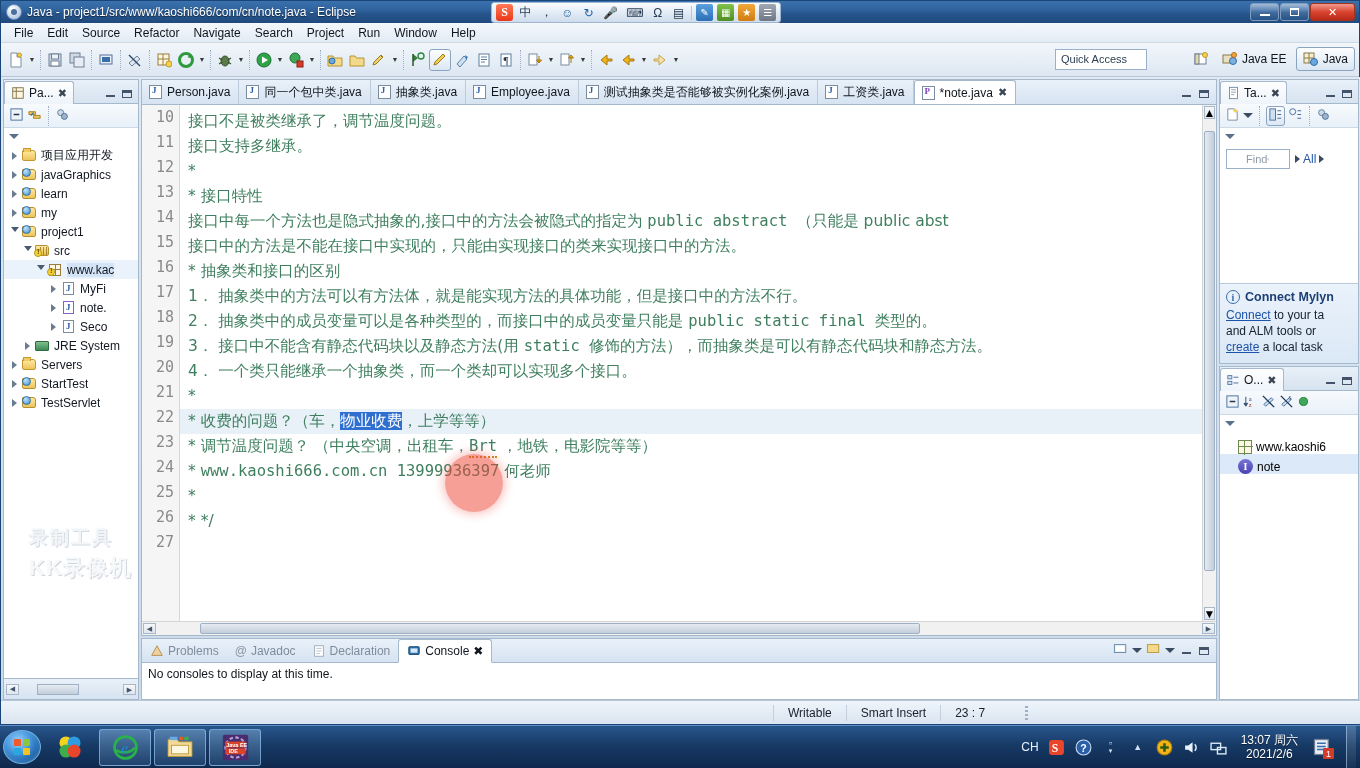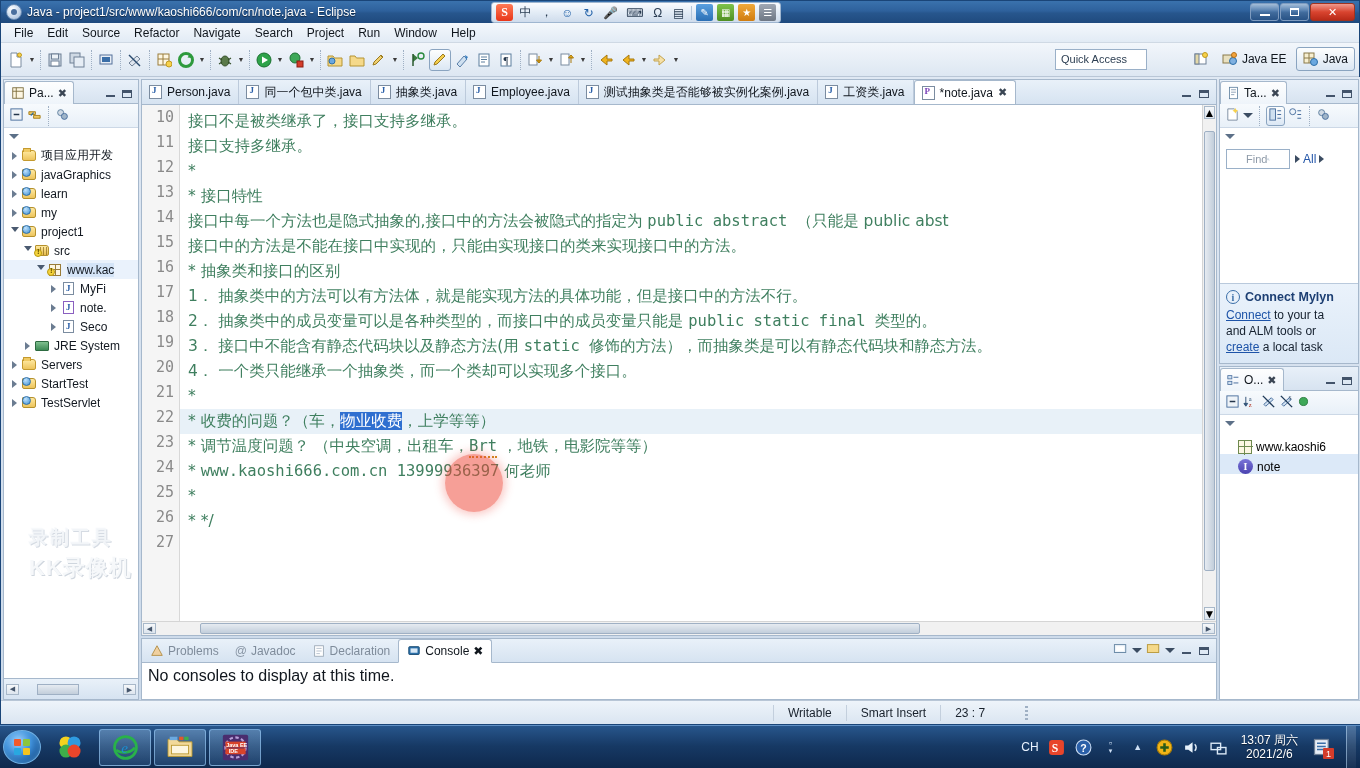--- a/index.html
+++ b/index.html
@@ -315,21 +315,21 @@
   
   .console-view{ height:62px; flex:none; display:flex; flex-direction:column;
     background:#fff; border:1px solid #a6b8cc; overflow:hidden;}
   .ctabrow{ height:24px; background:linear-gradient(180deg,#e9f1f9,#d6e3f1);
     display:flex; align-items:flex-end; border-bottom:1px solid #a6b8cc;}
   .ctab{ height:23px; display:flex; align-items:center; gap:4px; padding:0 8px;
     font-size:12px; color:#7f8c9b;}
   .ctab.active{ color:#10161d; background:#fff; border:1px solid #a6b8cc;
     border-bottom:1px solid #fff; border-radius:3px 3px 0 0; position:relative; top:1px; height:24px;}
   .ctab-ctrls{ margin-left:auto; display:flex; gap:4px; align-items:center; padding:0 5px 3px 0;}
-  .console-body{ flex:1; padding:4px 6px; font-size:16px; color:#10161d; background:#fff;}
+  .console-body{ flex:1; padding:4px 6px; font-size:12px; color:#10161d; background:#fff;}
 
   
   .right-col{ width:140px; flex:none; display:flex; flex-direction:column; gap:2px;}
   .task-view{ height:285px; flex:none; display:flex; flex-direction:column;
     background:#fff; border:1px solid #a6b8cc; overflow:hidden;}
   .find-row{ display:flex; align-items:center; gap:5px; padding:5px 6px; background:#fff;}
   .find-box{ width:64px; height:20px; border:1px solid #9ab0c8; background:#fff;
     display:flex; align-items:center; justify-content:space-between; padding:0 19px; font-size:11px; color:#8e9aa8;}
   .find-all{ display:flex; align-items:center; gap:3px; font-size:12px; color:#2255a8;}
   .tri-r{ width:0;height:0;border-top:4px solid transparent;border-bottom:4px solid transparent;border-left:5px solid #3b4c62;}
@@ -904,21 +904,21 @@
                   <div>20</div>
                   <div>21</div>
                   <div>22</div>
                   <div>23</div>
                   <div>24</div>
                   <div>25</div>
                   <div>26</div>
                   <div>27</div>
                 </div>
               <div class="code-area">
-                  <div class="cline"><span>接口不是被类继承了，接口支持多继承。</span></div>
+                  <div class="cline"><span>接口不是被类继承了，调节温度问题。</span></div>
                   <div class="cline"><span>接口支持多继承。</span></div>
                   <div class="cline"><span>*</span></div>
                   <div class="cline"><span>  *  接口特性</span></div>
                   <div class="cline"><span>接口中每一个方法也是隐式抽象的,接口中的方法会被隐式的指定为 </span><span class="mono">public  abstract </span><span>（只能是 public  abst</span></div>
                   <div class="cline"><span>接口中的方法是不能在接口中实现的，只能由实现接口的类来实现接口中的方法。</span></div>
                   <div class="cline"><span>  *  抽象类和接口的区别</span></div>
                   <div class="cline"><span>1． 抽象类中的方法可以有方法体，就是能实现方法的具体功能，但是接口中的方法不行。</span></div>
                   <div class="cline"><span>2． 抽象类中的成员变量可以是各种类型的，而接口中的成员变量只能是 </span><span class="mono">public  static  final </span><span>类型的。</span></div>
                   <div class="cline"><span>3． 接口中不能含有静态代码块以及静态方法(用 </span><span class="mono">static </span><span> 修饰的方法），而抽象类是可以有静态代码块和静态方法。</span></div>
                   <div class="cline"><span>4． 一个类只能继承一个抽象类，而一个类却可以实现多个接口。</span></div>

